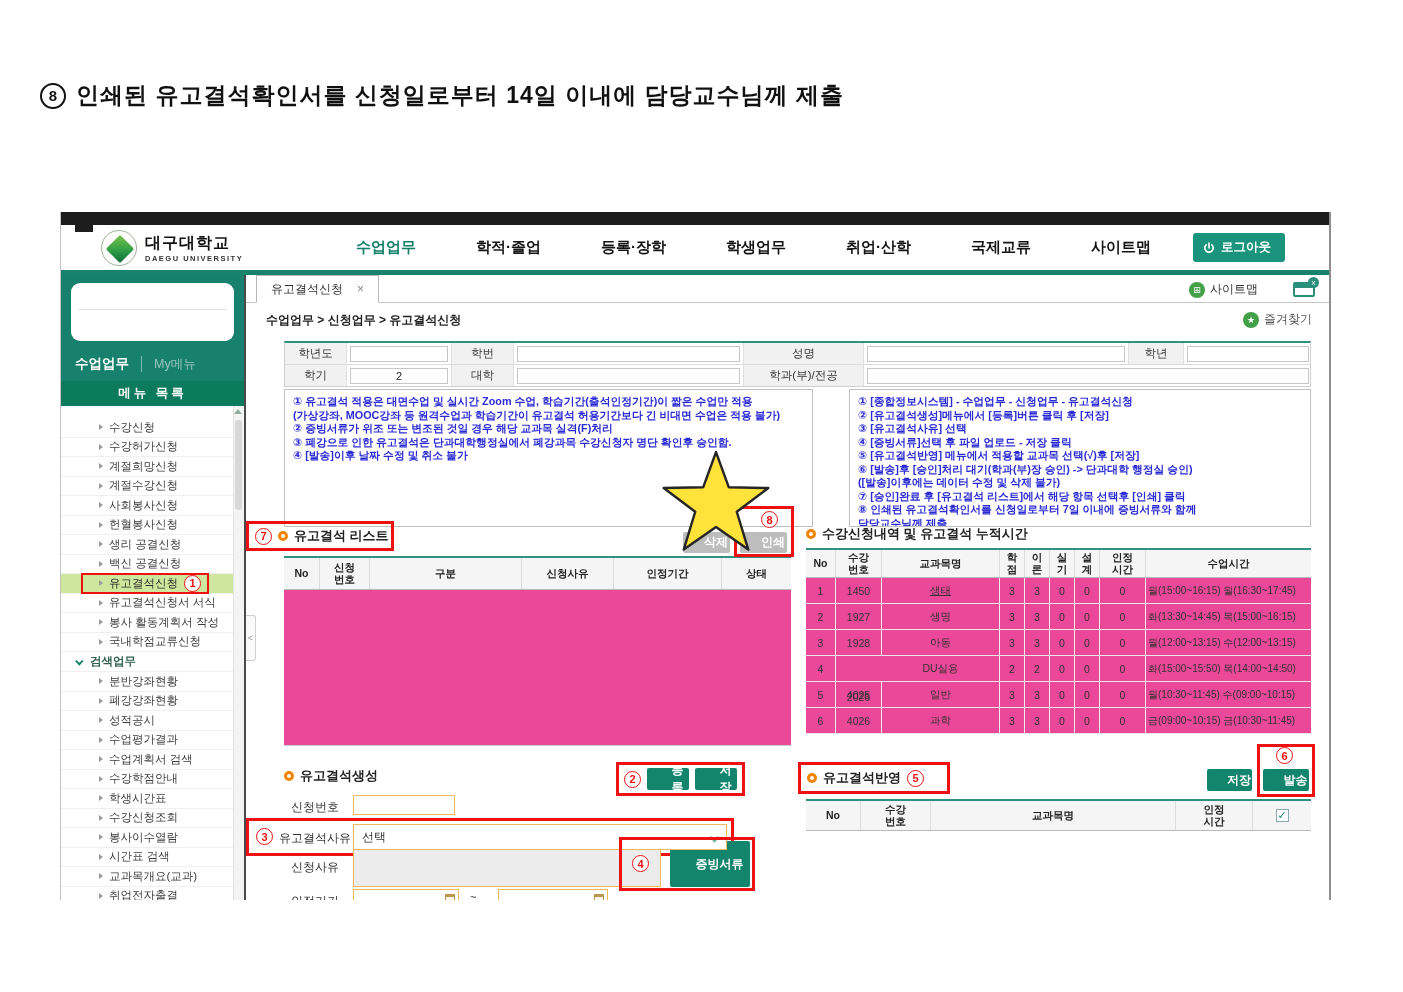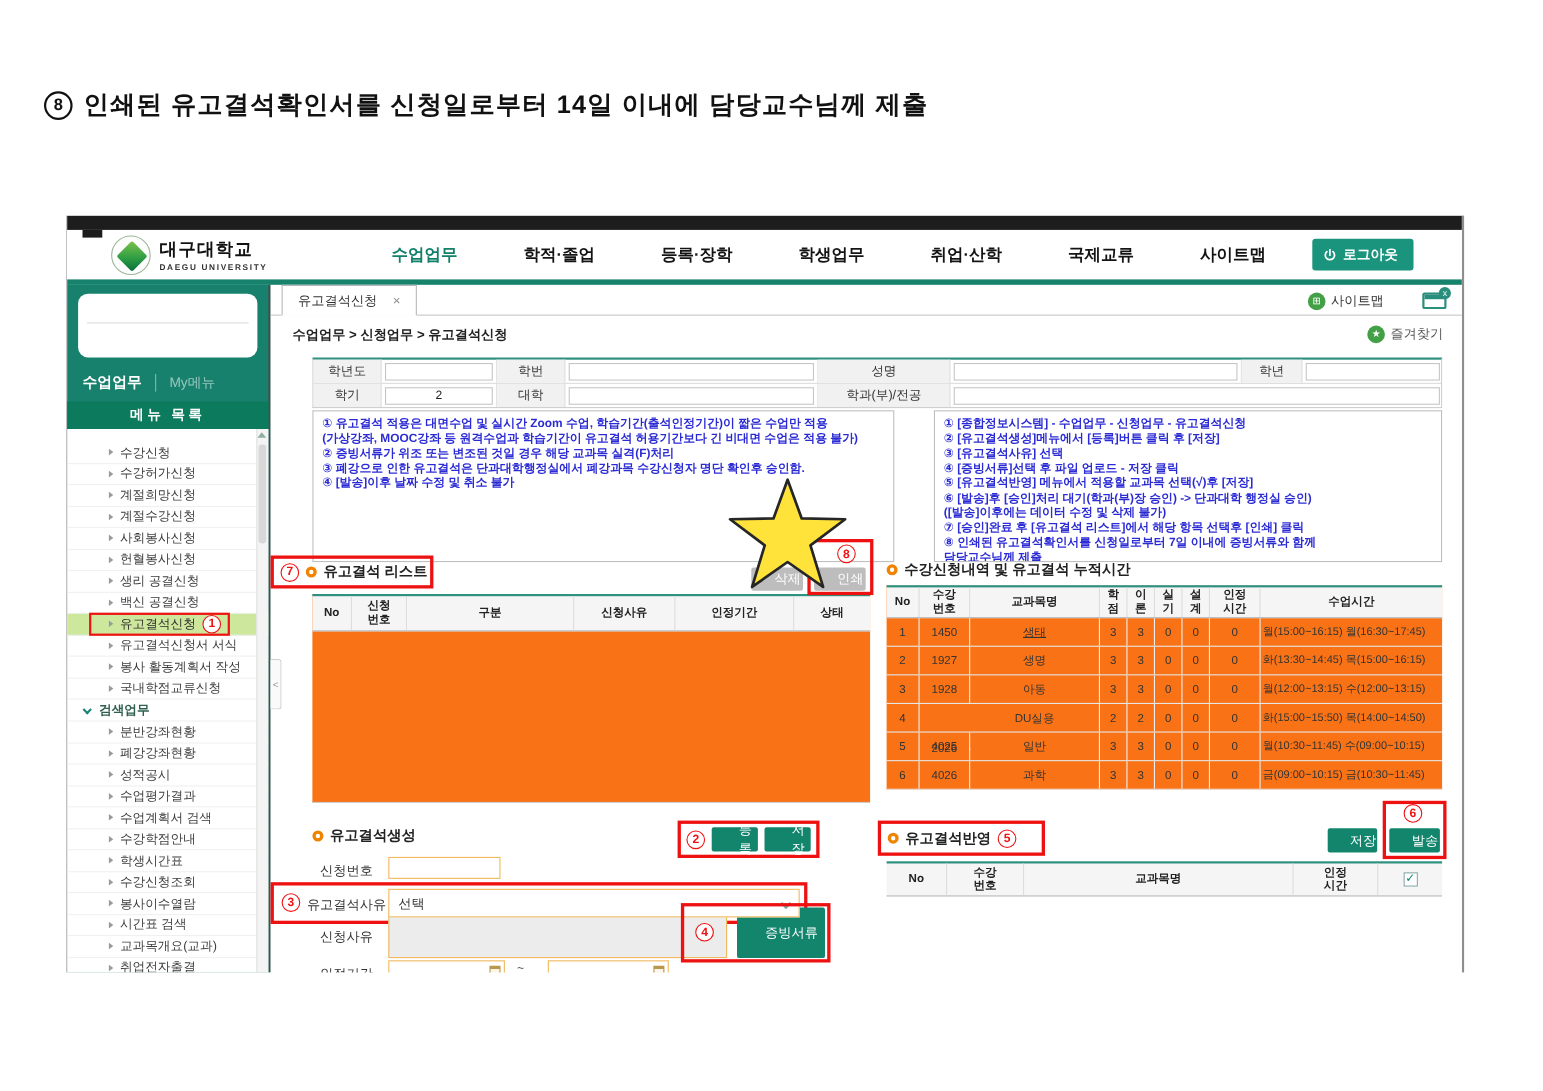--- a/index.html
+++ b/index.html
@@ -6,21 +6,21 @@
   html,body { background:#fff; }
   body { font-family:"Liberation Sans","DejaVu Sans",sans-serif; }
   #stage { position:relative; width:1403px; height:992px; background:#fff; overflow:hidden; }
 
   
   .instruction { position:absolute; left:40px; top:80px; display:flex; align-items:center; gap:10px; }
   .instruction .num { width:26px; height:26px; border:2.5px solid #111; border-radius:50%; display:flex; align-items:center; justify-content:center; font-size:15px; font-weight:bold; color:#111; }
   .instruction .txt { font-size:23px; font-weight:bold; color:#111; letter-spacing:1px; }
 
   
-  .window { position:absolute; left:60px; top:196px; width:1271px; height:688px; background:#fff; overflow:hidden; border-left:1px solid #c2c2c2; border-right:2px solid #8e8e8e; }
+  .window { position:absolute; left:60px; top:212px; width:1271px; height:688px; background:#fff; overflow:hidden; border-left:1px solid #c2c2c2; border-right:2px solid #8e8e8e; }
   .win-topbar { height:13px; background:#1d1d1d; position:relative; }
   .win-notch { position:absolute; left:14px; top:13px; width:18px; height:7px; background:#1d1d1d; }
 
   .win-header { height:45px; display:flex; align-items:center; background:#fff; padding-left:40px; }
   .logo { display:flex; align-items:center; gap:8px; width:200px; }
   .emblem { width:36px; height:36px; border-radius:50%; border:1px solid #9db59a; position:relative; background:#fdfdfd; }
   .emblem .diamond { position:absolute; left:8px; top:8px; width:20px; height:20px; transform:rotate(45deg); background:linear-gradient(135deg,#7cc24a 0%,#2f9e44 55%,#0a6e3a 100%); border-radius:2px; }
   .logo-text .t1 { font-size:16px; font-weight:bold; color:#111; letter-spacing:1px; }
   .logo-text .t2 { font-size:7.5px; color:#333; letter-spacing:1.5px; font-weight:bold; }
   .nav { display:flex; gap:60px; margin-left:55px; }
@@ -89,31 +89,31 @@
   .notice .ntitle { font-size:12px; font-weight:bold; color:#2323cf; margin-bottom:2px; }
   .notice .nlines { font-size:10.8px; font-weight:bold; color:#2b2bd5; line-height:13.5px; white-space:pre-line; }
 
   
   .badge { display:inline-flex; width:17px; height:17px; border:1.6px solid #ee1111; border-radius:50%; color:#ee1111; font-weight:bold; font-size:11px; align-items:center; justify-content:center; flex:none; background:#fff; }
   .bullet { width:10px; height:10px; border-radius:50%; border:3px solid #f08300; background:#fff; flex:none; }
   .sec-title-text { font-size:13px; font-weight:bold; color:#222; white-space:nowrap; }
   .redbox { border:3px solid #ee1111; position:absolute; }
 
   .list-titlebox { left:0; top:246px; width:148px; height:30px; display:flex; align-items:center; gap:6px; padding:0 6px; }
-  .btn { border:none; cursor:pointer; color:#fff; font-size:12px; font-weight:normal; border-radius:2px; display:flex; align-items:center; justify-content:center;padding-left:19px; }
+  .btn { border:none; cursor:pointer; color:#fff; font-size:12px; font-weight:bold; border-radius:2px; display:flex; align-items:center; justify-content:center;padding-left:19px; }
   .btn.gray { background:#bdbdbd; }
   .btn.teal { background:#12856c; }
   .del-btn { position:absolute; left:437px; top:257px; width:47px; height:21px; }
   .prt-btn { position:absolute; left:494px; top:257px; width:47px; height:21px; }
   .print-redbox { left:488px; top:231px; width:60px; height:51px; z-index:6; }
   .print-badge { position:absolute; left:515px; top:236px; z-index:7; }
   .star { position:absolute; left:414px; top:174px; z-index:9; }
 
   
-  .gtable { position:absolute; background:#f97316; }
+  .gtable { position:absolute; background:#ec4899; }
   .gthead { display:flex; border-top:2px solid #2f9180; border-bottom:1px solid #b9b9b9; background:#f5f5f5; }
   .hcell { display:flex; align-items:center; justify-content:center; font-size:10.5px; font-weight:bold; color:#222; border-right:1px solid #ddd; white-space:pre-line; text-align:center; line-height:11.5px; flex:none; }
   .hcell:last-child { border-right:none; }
   .grow { display:flex; border-bottom:1px solid #e6e6e6; }
   .gcell { display:flex; align-items:center; justify-content:center; font-size:10.5px; color:#333; border-right:1px solid #eee; flex:none; padding:1px 2px; }
   .gcell:last-child { border-right:none; }
   .gcell.txt-l { justify-content:flex-start; text-align:left; line-height:12px; font-size:10px; }
   .list-table { left:38px; top:281px; width:507px; }
   .list-table .gthead { height:34px; }
   .list-body { height:156px; border-bottom:1px solid #ccc; }

